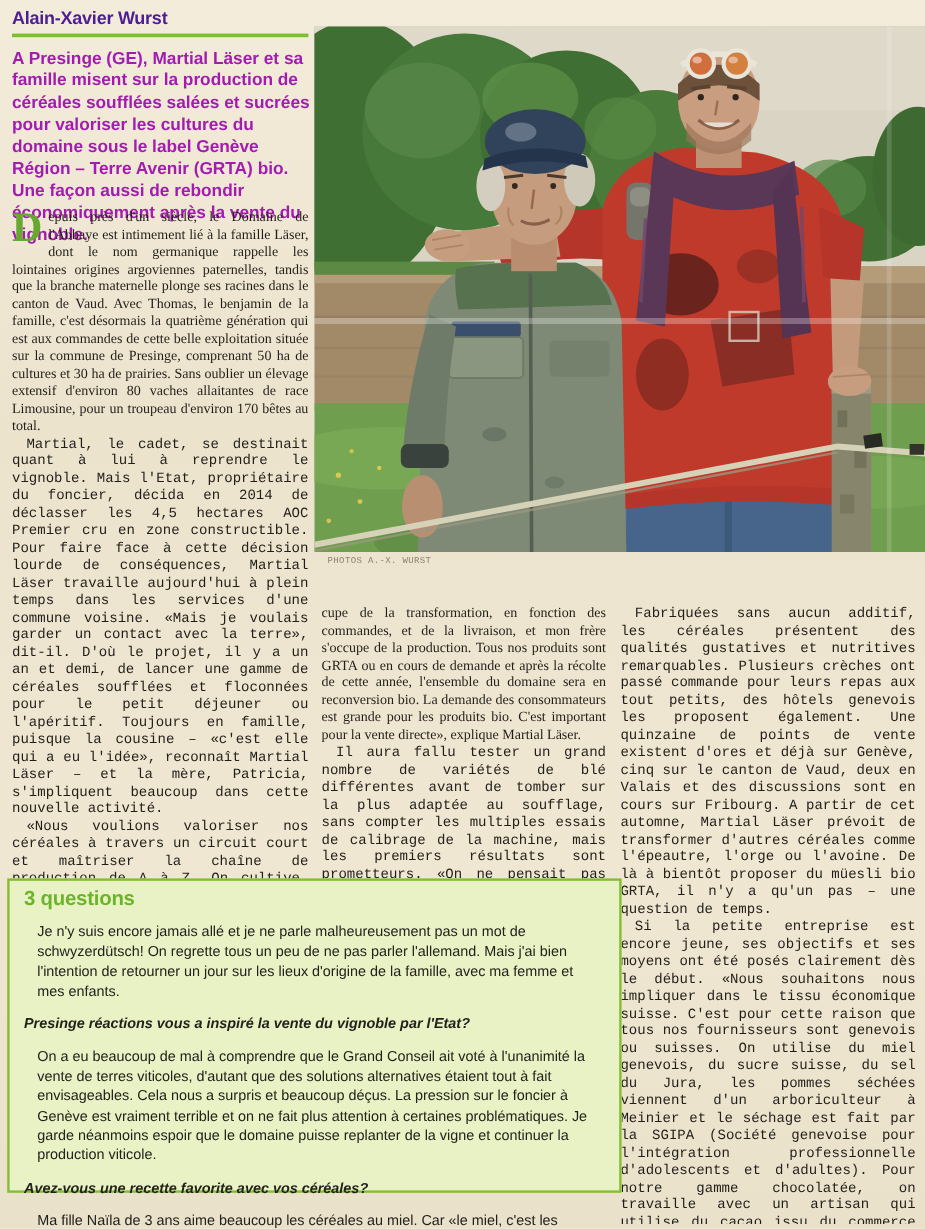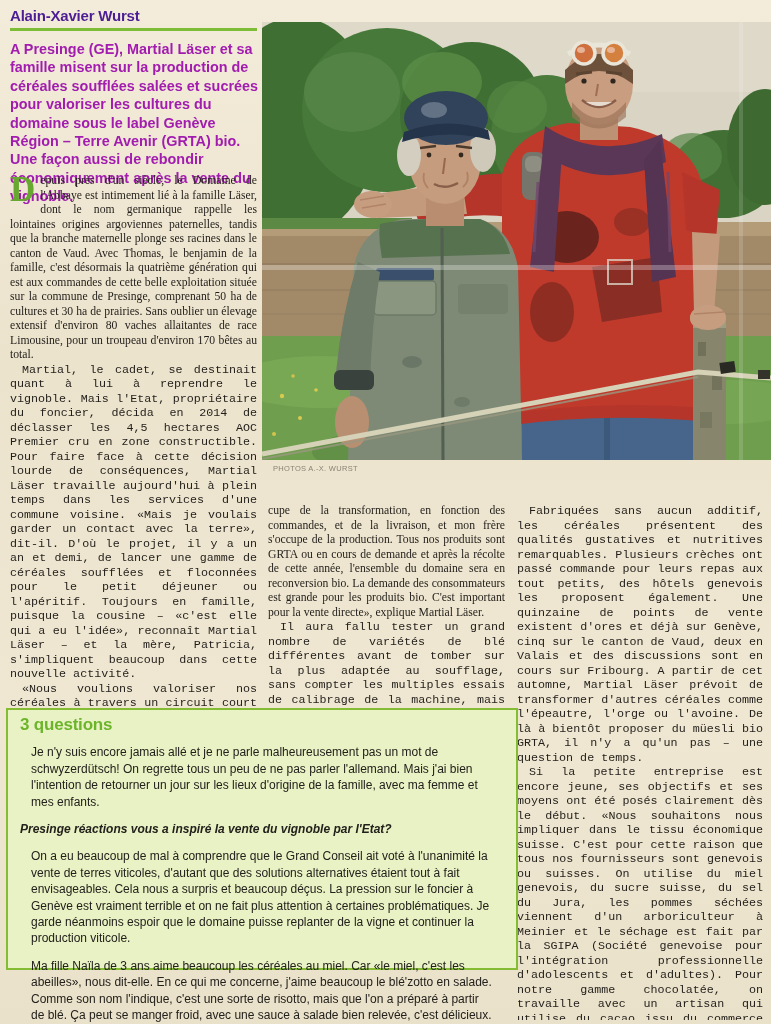--- a/index.html
+++ b/index.html
@@ -44,24 +44,24 @@
   }
   .photo-wrap svg{display:block;}
   .caption-row{
     position:absolute;left:265px;top:464px;width:504px;
     display:flex;justify-content:space-between;align-items:baseline;
   }
   .caption{
     font-size:11.6px;font-weight:bold;font-style:italic;color:#15130f;
   }
   .credit{
-    font-size:7.5px;color:#8a8373;letter-spacing:0.3px;white-space:nowrap;padding-left:8px;
+    font-size:7.5px;color:#8a8373;letter-spacing:0.3px;white-space:nowrap;padding-left:8px;font-family:Liberation Mono, monospace;
   }
   .qbox{
-    position:absolute;left:6px;top:708px;width:512px;height:262px;box-sizing:border-box;
+    position:absolute;left:6px;top:732px;width:512px;height:262px;box-sizing:border-box;
     background:#e9f2c4;border:2px solid #84bc33;padding:7px 12px 6px 12px;
     font-size:12px;line-height:16.4px;color:#23211c;
   }
   .qbox-title{
     font-size:17px;font-weight:bold;color:#6cb52a;margin:0 0 5px 0;letter-spacing:-0.2px;
   }
   .qbox .q{font-weight:bold;font-style:italic;margin-top:7px;}
   .qbox .a{margin:11px;}
 </style>
 </head>
@@ -258,15 +258,16 @@
 <div class="qbox">
   <div class="qbox-title">3 questions</div>
   <div>
     <p class="a">Je n'y suis encore jamais allé et je ne parle malheureusement pas un mot de schwyzerdütsch! On regrette tous un peu de ne pas parler l'allemand. Mais j'ai bien l'intention de retourner un jour sur les lieux d'origine de la famille, avec ma femme et mes enfants.</p>
   </div>
   <div>
     <div class="q">Presinge réactions vous a inspiré la vente du vignoble par l'Etat?</div>
     <p class="a">On a eu beaucoup de mal à comprendre que le Grand Conseil ait voté à l'unanimité la vente de terres viticoles, d'autant que des solutions alternatives étaient tout à fait envisageables. Cela nous a surpris et beaucoup déçus. La pression sur le foncier à Genève est vraiment terrible et on ne fait plus attention à certaines problématiques. Je garde néanmoins espoir que le domaine puisse replanter de la vigne et continuer la production viticole.</p>
   </div>
   <div>
+    <div class="q">Avez-vous une recette favorite avec vos céréales?</div>
     <p class="a">Ma fille Naïla de 3 ans aime beaucoup les céréales au miel. Car «le miel, c'est les abeilles», nous dit-elle. En ce qui me concerne, j'aime beaucoup le blé'zotto en salade. Comme son nom l'indique, c'est une sorte de risotto, mais que l'on a préparé à partir de blé. Ça peut se manger froid, avec une sauce à salade bien relevée, c'est délicieux.</p>
   </div>
 </div>
 
 </body></html>

